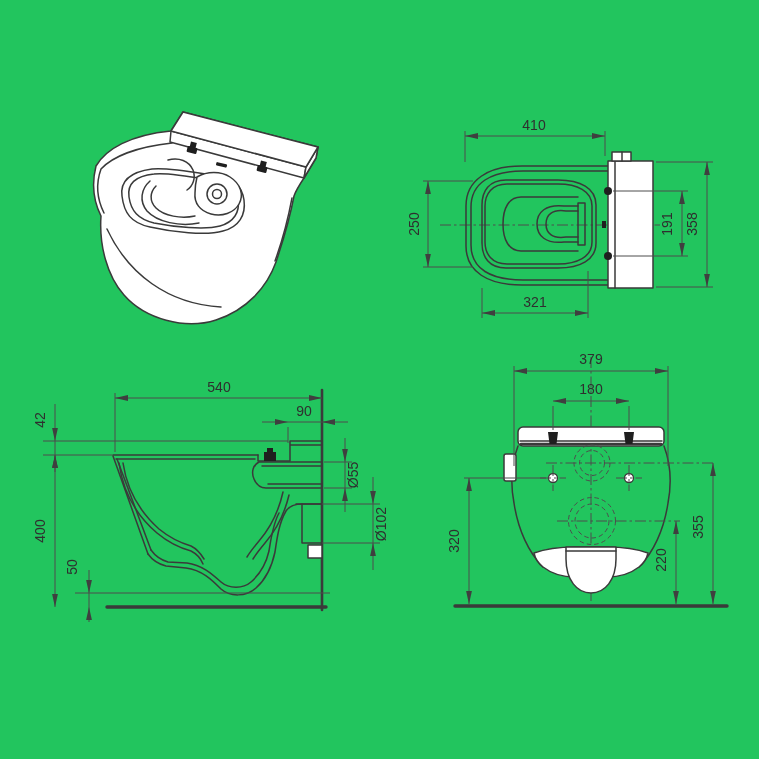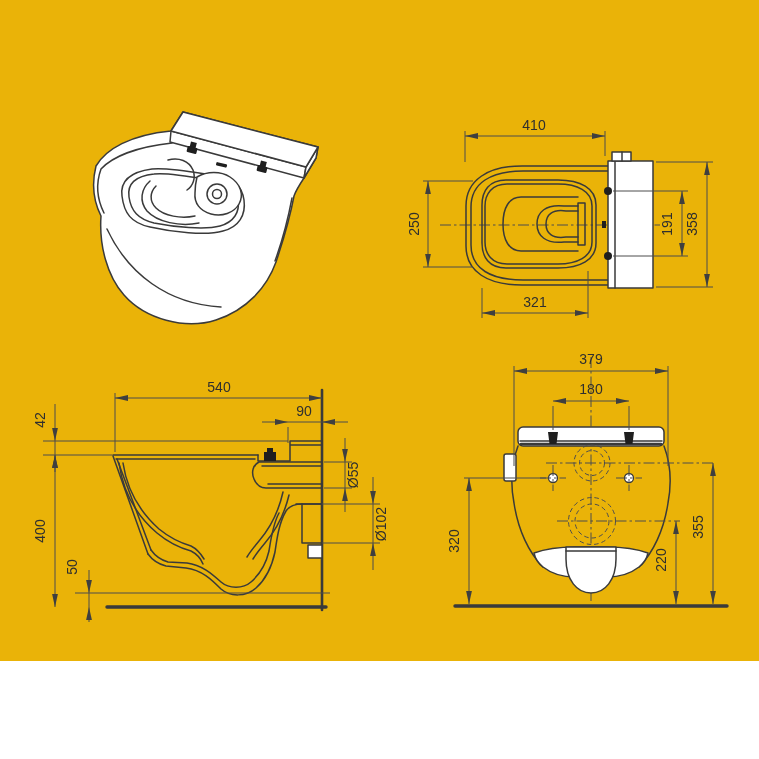--- a/index.html
+++ b/index.html
@@ -1,16 +1,16 @@
 <!DOCTYPE html>
 <html><head>
 <meta charset="utf-8">
 <style>
   html,body { margin:0; padding:0; background:#fff; }
-  .stage { position:relative; width:759px; height:661px; background:#eab308; overflow:hidden;
+  .stage { position:relative; width:759px; height:759px; background:#22c55e; overflow:hidden;
            font-family:"Liberation Sans", sans-serif; }
   .stage svg { position:absolute; overflow:visible; }
   svg text { font-family:"Liberation Sans", sans-serif; font-size:14px; fill:#2f2f2f; text-anchor:middle; }
   .g1 { fill:none; stroke:#3a3a3a; stroke-width:1.5; stroke-linecap:round; stroke-linejoin:round; }
   .gf { fill:#ffffff; stroke:#3a3a3a; stroke-width:1.5; stroke-linejoin:round; }
   .w2 { stroke-width:2.6; }
   .w3 { stroke-width:3.4; }
   .d  { fill:none; stroke:#4d4d4d; stroke-width:1; }
   .dsh { stroke-dasharray:4.5 3; }
   .cln { stroke-dasharray:11 3 2.5 3; }

